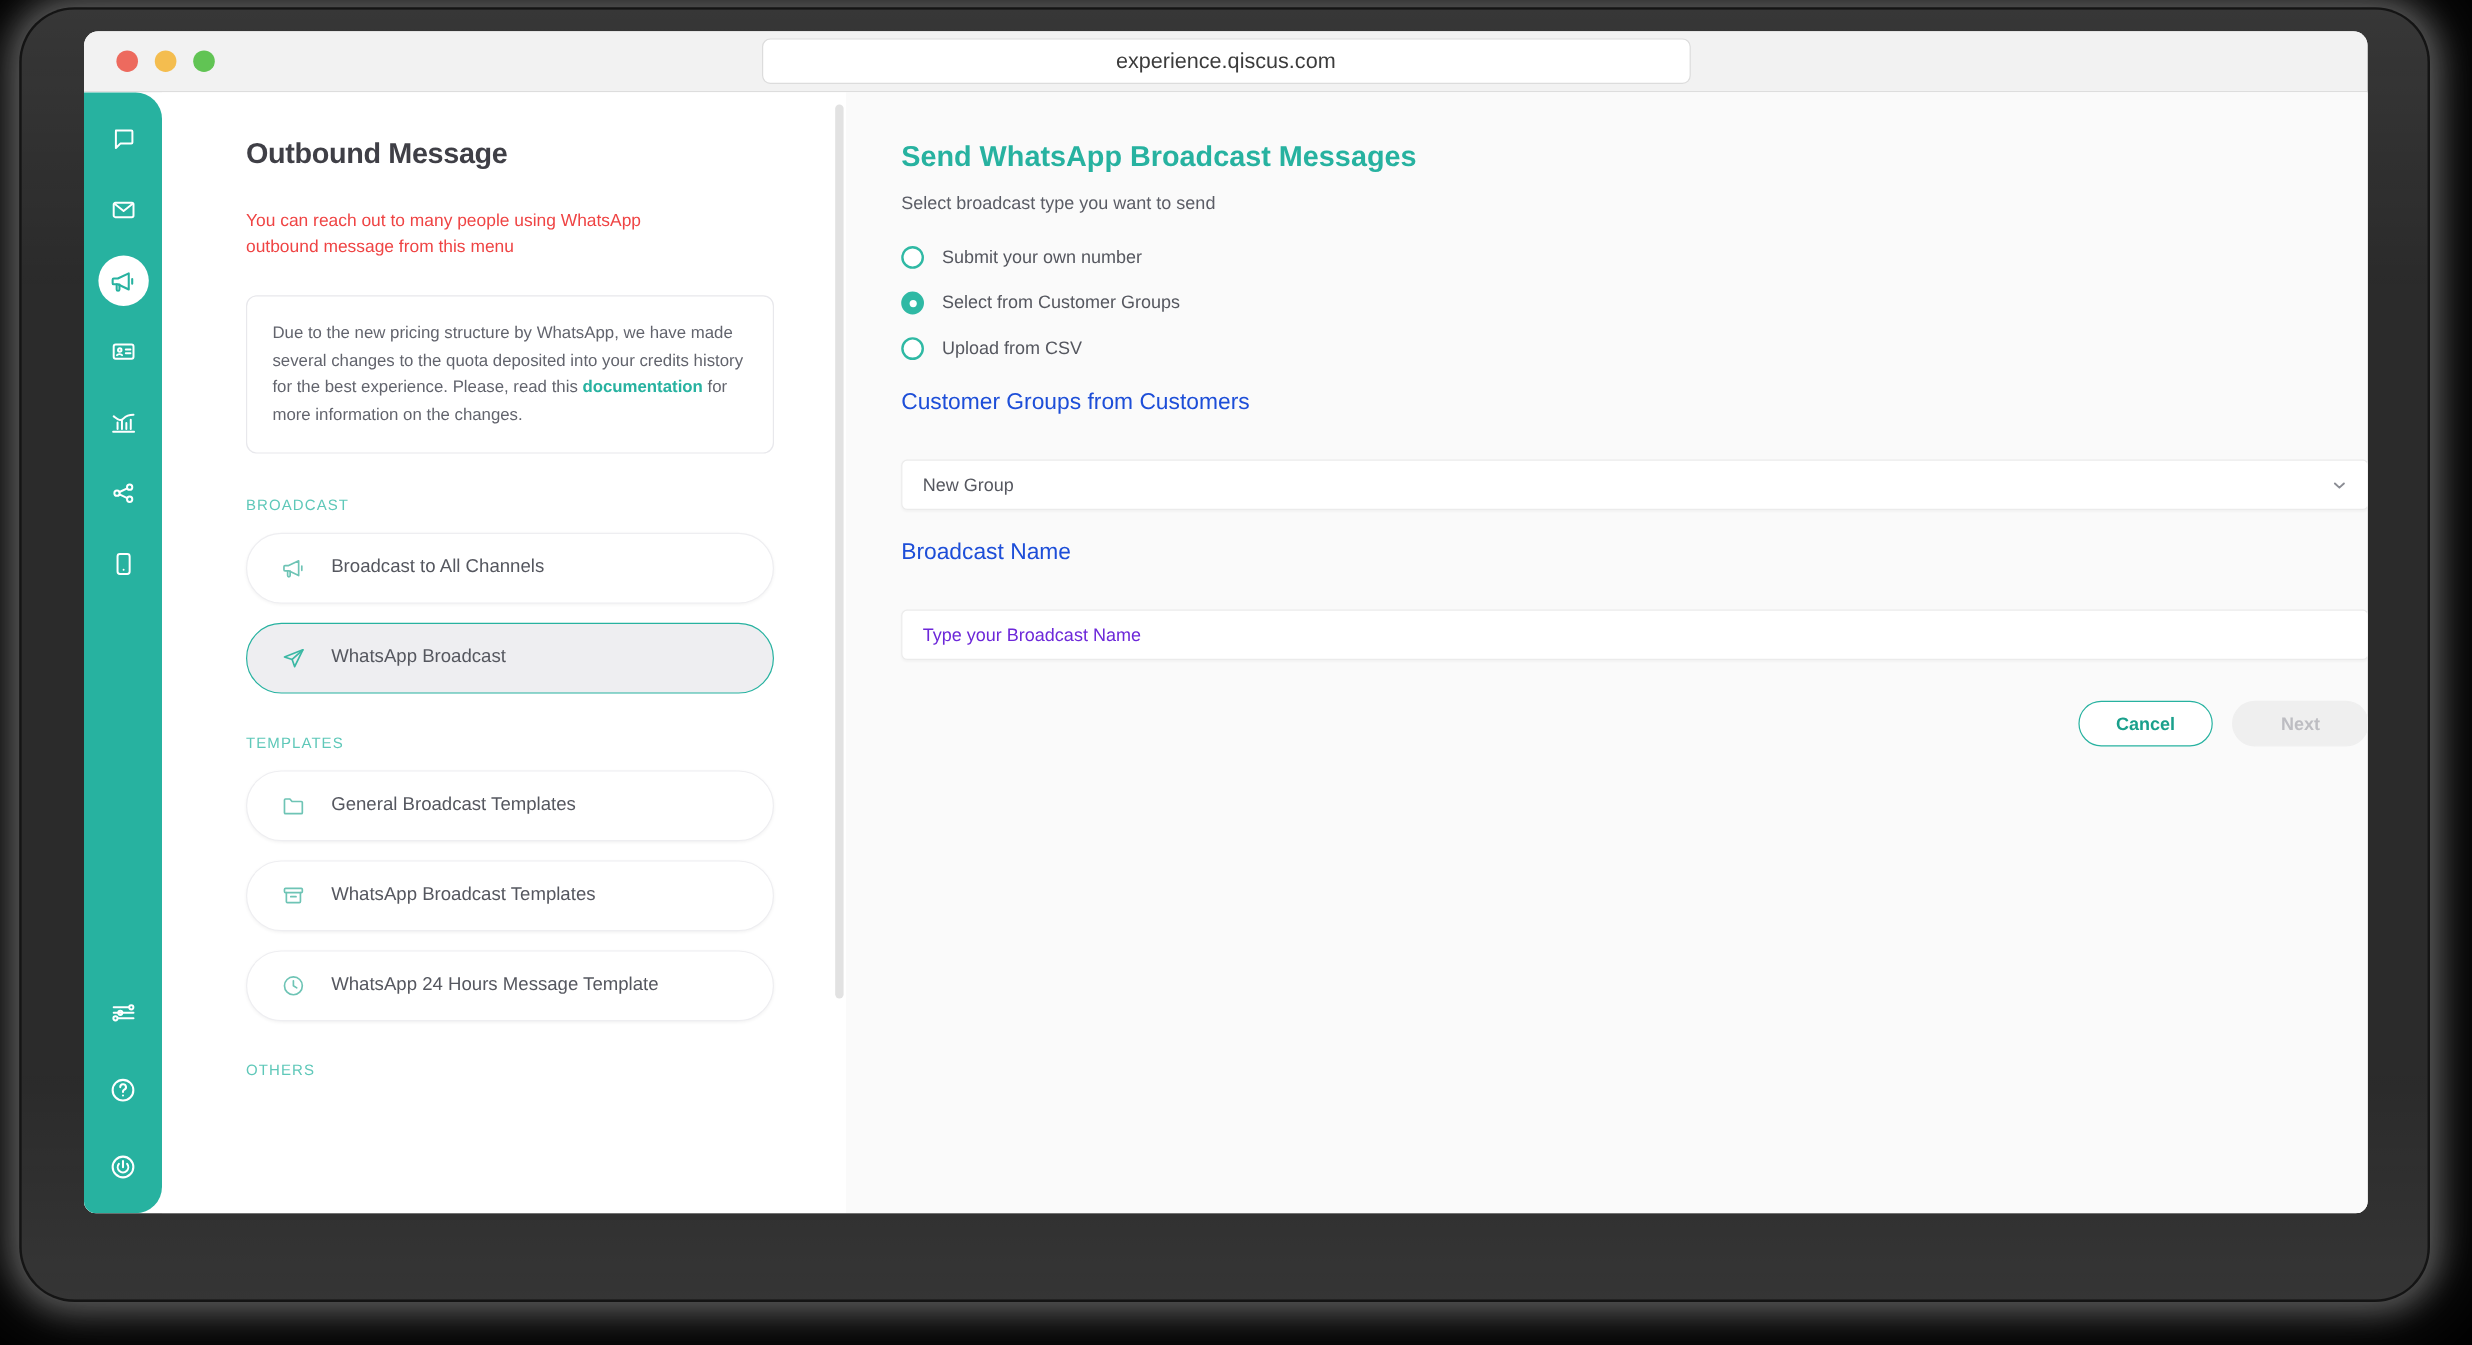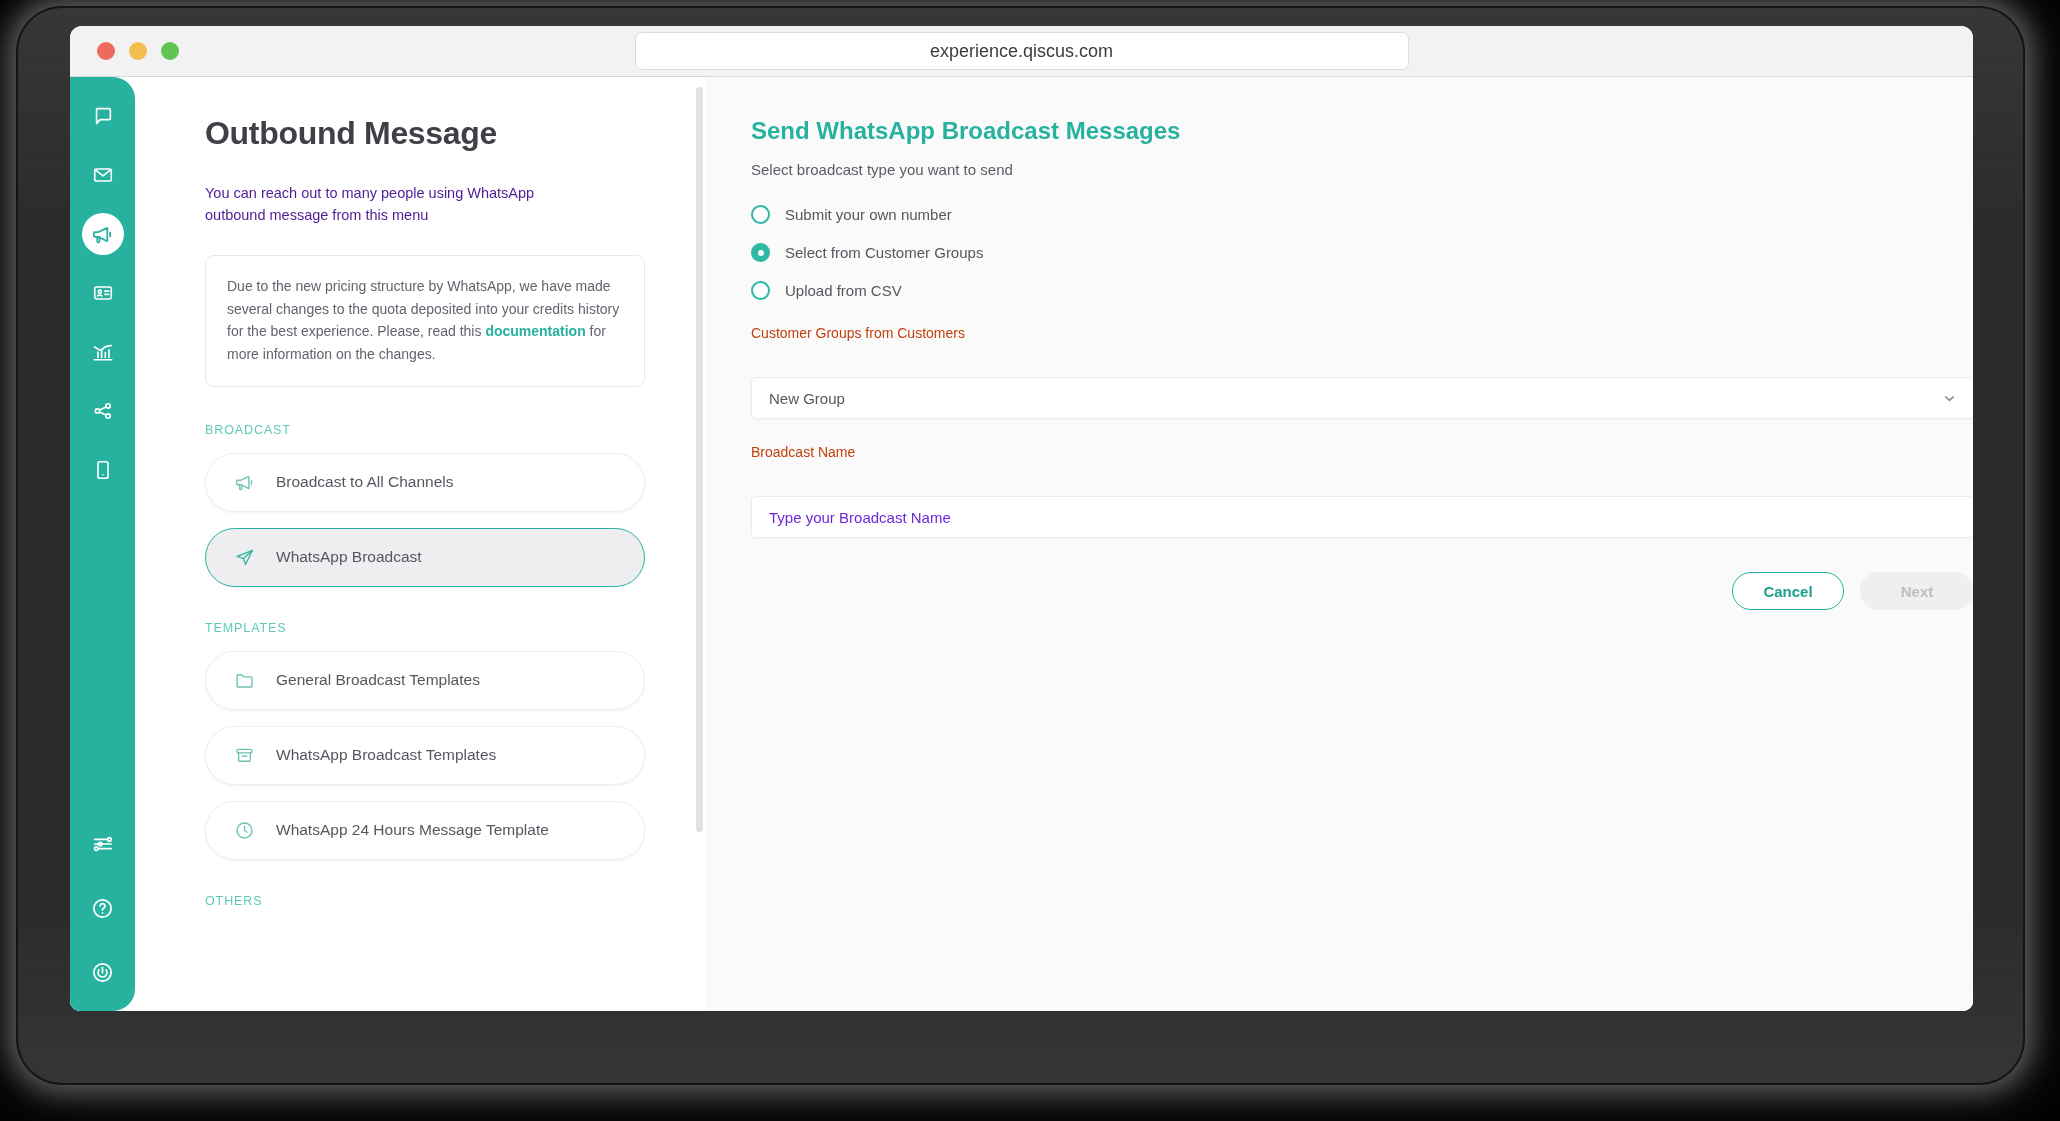--- a/index.html
+++ b/index.html
@@ -120,30 +120,30 @@
   
   #left-panel {
     position: relative;
     width: 570px;
     flex: 0 0 570px;
     background: #ffffff;
     padding: 38px 60px 0 70px;
     overflow: hidden;
   }
   #page-title {
-    font-size: 32px;
+    font-size: 24px;
     font-weight: bold;
     color: #3f3f46;
     letter-spacing: -0.3px;
     margin-bottom: 30px;
   }
   #page-desc {
     font-size: 14.5px;
     line-height: 1.55;
-    color: #4c1d95;
+    color: #ef4444;
     max-width: 350px;
     margin-bottom: 28px;
   }
 
   #notice-card {
     border: 1px solid #e8e8ec;
     border-radius: 9px;
     padding: 19px 21px 20px 21px;
     font-size: 14px;
     line-height: 1.62;
@@ -246,22 +246,22 @@
   }
   .radio-mark.checked { background: #2fb9a4; }
   .radio-mark.checked::after {
     content: "";
     width: 6px; height: 6px;
     border-radius: 50%;
     background: #ffffff;
   }
 
   .field-label {
-    font-size: 14px;
-    color: #c2410c;
+    font-size: 19px;
+    color: #1d4ed8;
     margin-bottom: 11px;
   }
   .field-label.top-gap { margin-top: 25px; }
 
   .field-box {
     position: relative;
     width: 1223px;
     height: 42px;
     background: #ffffff;
     border: 1px solid #ebebeb;

